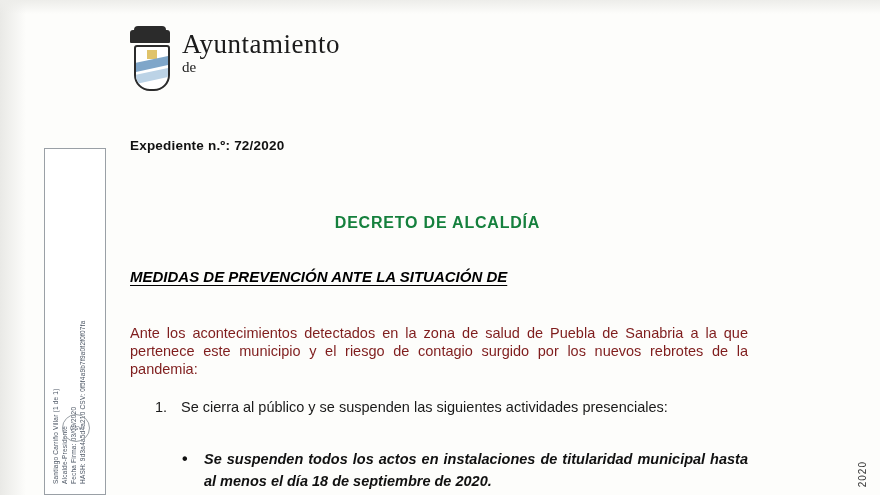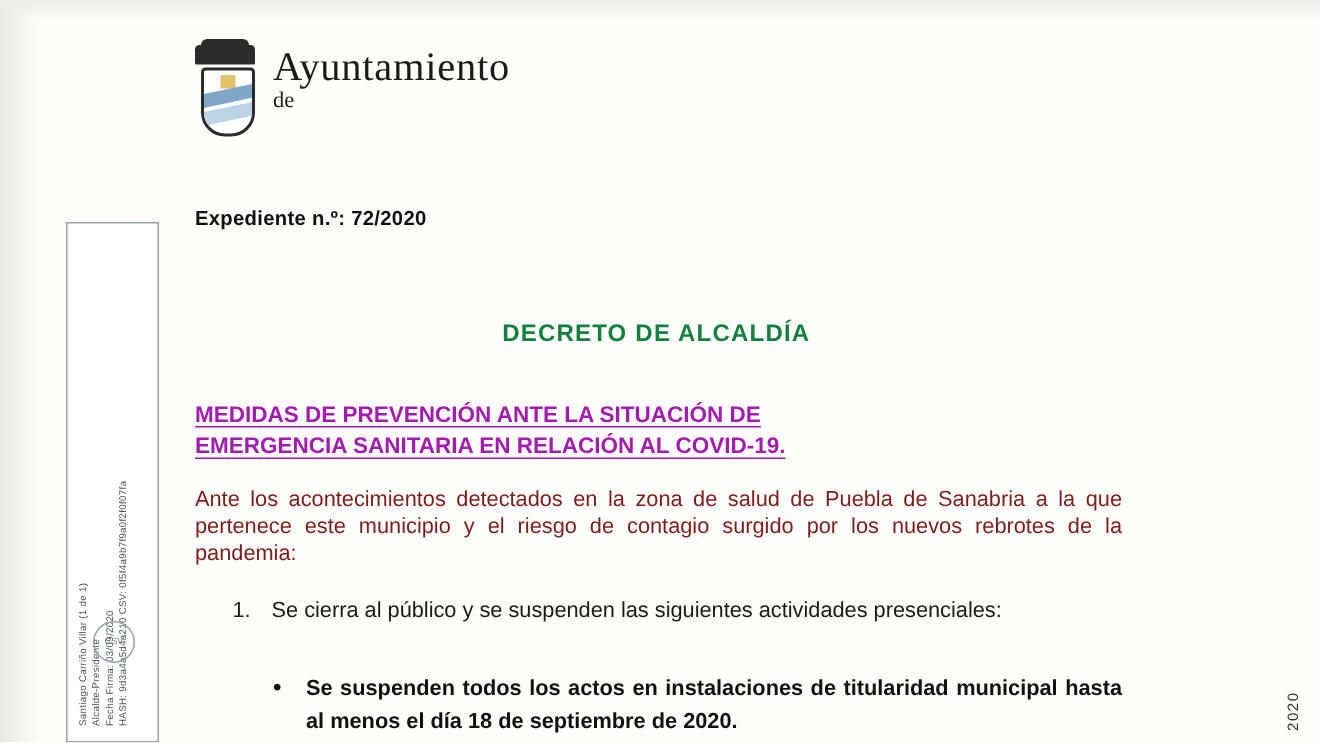--- a/index.html
+++ b/index.html
@@ -204,25 +204,26 @@
     color: #15803d;
   }
 
   .doc-subtitle {
     position: absolute;
     left: 130px;
     top: 266px;
     width: 618px;
     font-size: 15px;
     font-weight: bold;
-    color: #a21caf;
+    color: #000000;
     text-decoration: underline;
     text-underline-offset: 3px;
     line-height: 21px;
     text-align: justify;
+    font-style: italic;
   }
   .doc-subtitle .l2 {
     display: block;
   }
 
   .para {
     position: absolute;
     left: 130px;
     top: 324px;
     width: 618px;
@@ -266,20 +267,21 @@
   }
   .bullet-item .dot {
     position: absolute;
     left: 0;
     top: 0px;
     font-size: 16px;
   }
   .bullet-item .txt {
     display: block;
     margin-left: 22px;
+    font-style: italic;
   }
 
   
   .edge-left {
     position: absolute;
     left: 0; top: 0;
     width: 26px; height: 495px;
     background: linear-gradient(to right, #e9e9e6, rgba(255,255,255,0));
   }
   .edge-top {
@@ -321,21 +323,20 @@
       <div class="lh-line2">de</div>
     </div>
   </div>
 
   <div class="expediente">Expediente n.º: 72/2020</div>
 
   <div class="doc-title">DECRETO DE ALCALDÍA</div>
 
   <div class="doc-subtitle">
     <span>MEDIDAS DE PREVENCIÓN ANTE LA SITUACIÓN DE</span>
-    <span class="l2">EMERGENCIA SANITARIA EN RELACIÓN AL COVID-19.</span>
   </div>
 
   <div class="para">Ante los acontecimientos detectados en la zona de salud de Puebla de Sanabria a la que pertenece este municipio y el riesgo de contagio surgido por los nuevos rebrotes de la pandemia:</div>
 
   <div class="ol-item">
     <span class="num">1.</span>
     <span class="txt">Se cierra al público y se suspenden las siguientes actividades presenciales:</span>
   </div>
 
   <div class="bullet-item">

